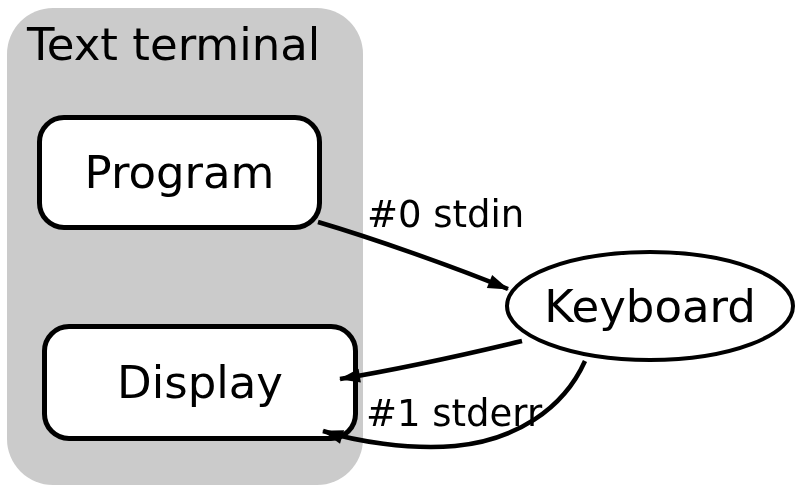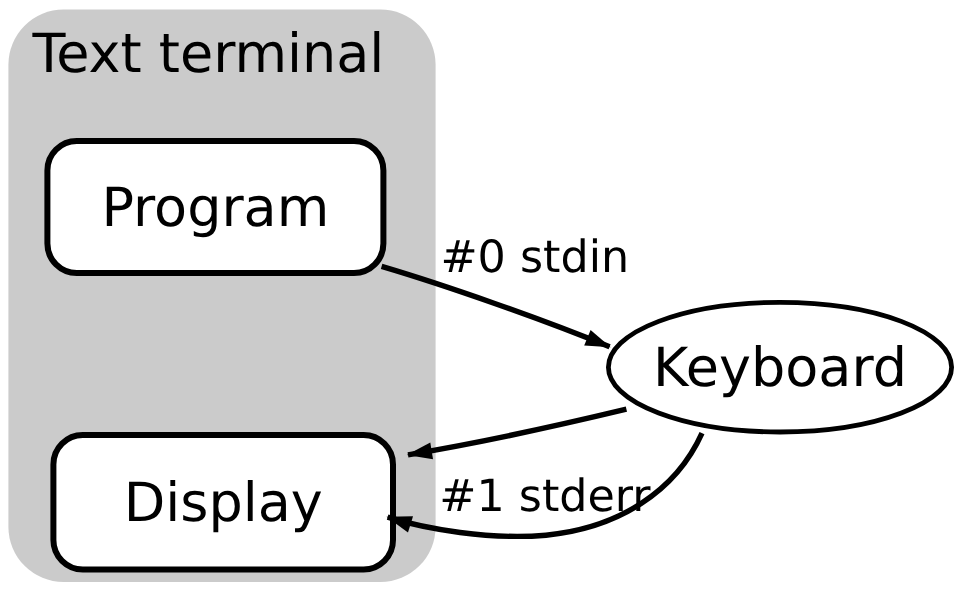--- a/index.html
+++ b/index.html
@@ -41,21 +41,21 @@
     border: 5px solid var(--line-color, #000);
     border-radius: 27px;
     display: flex;
     align-items: center;
     justify-content: center;
     font-size: 45px;
     line-height: 1;
     white-space: nowrap;
   }
   .node-keyboard { left: 37px; top: 115px; width: 285px; height: 115px; }
-  .node-display  { left: 42px; top: 324px; width: 288px; height: 117px; margin-top: 36px; }
+  .node-display  { left: 42px; top: 324px; width: 316px; height: 117px; }
   .program-label {
     position: absolute;
     left: 507px;
     top: 252px;
     width: 286px;
     height: 108px;
     display: flex;
     align-items: center;
     justify-content: center;
     font-size: 45px;

